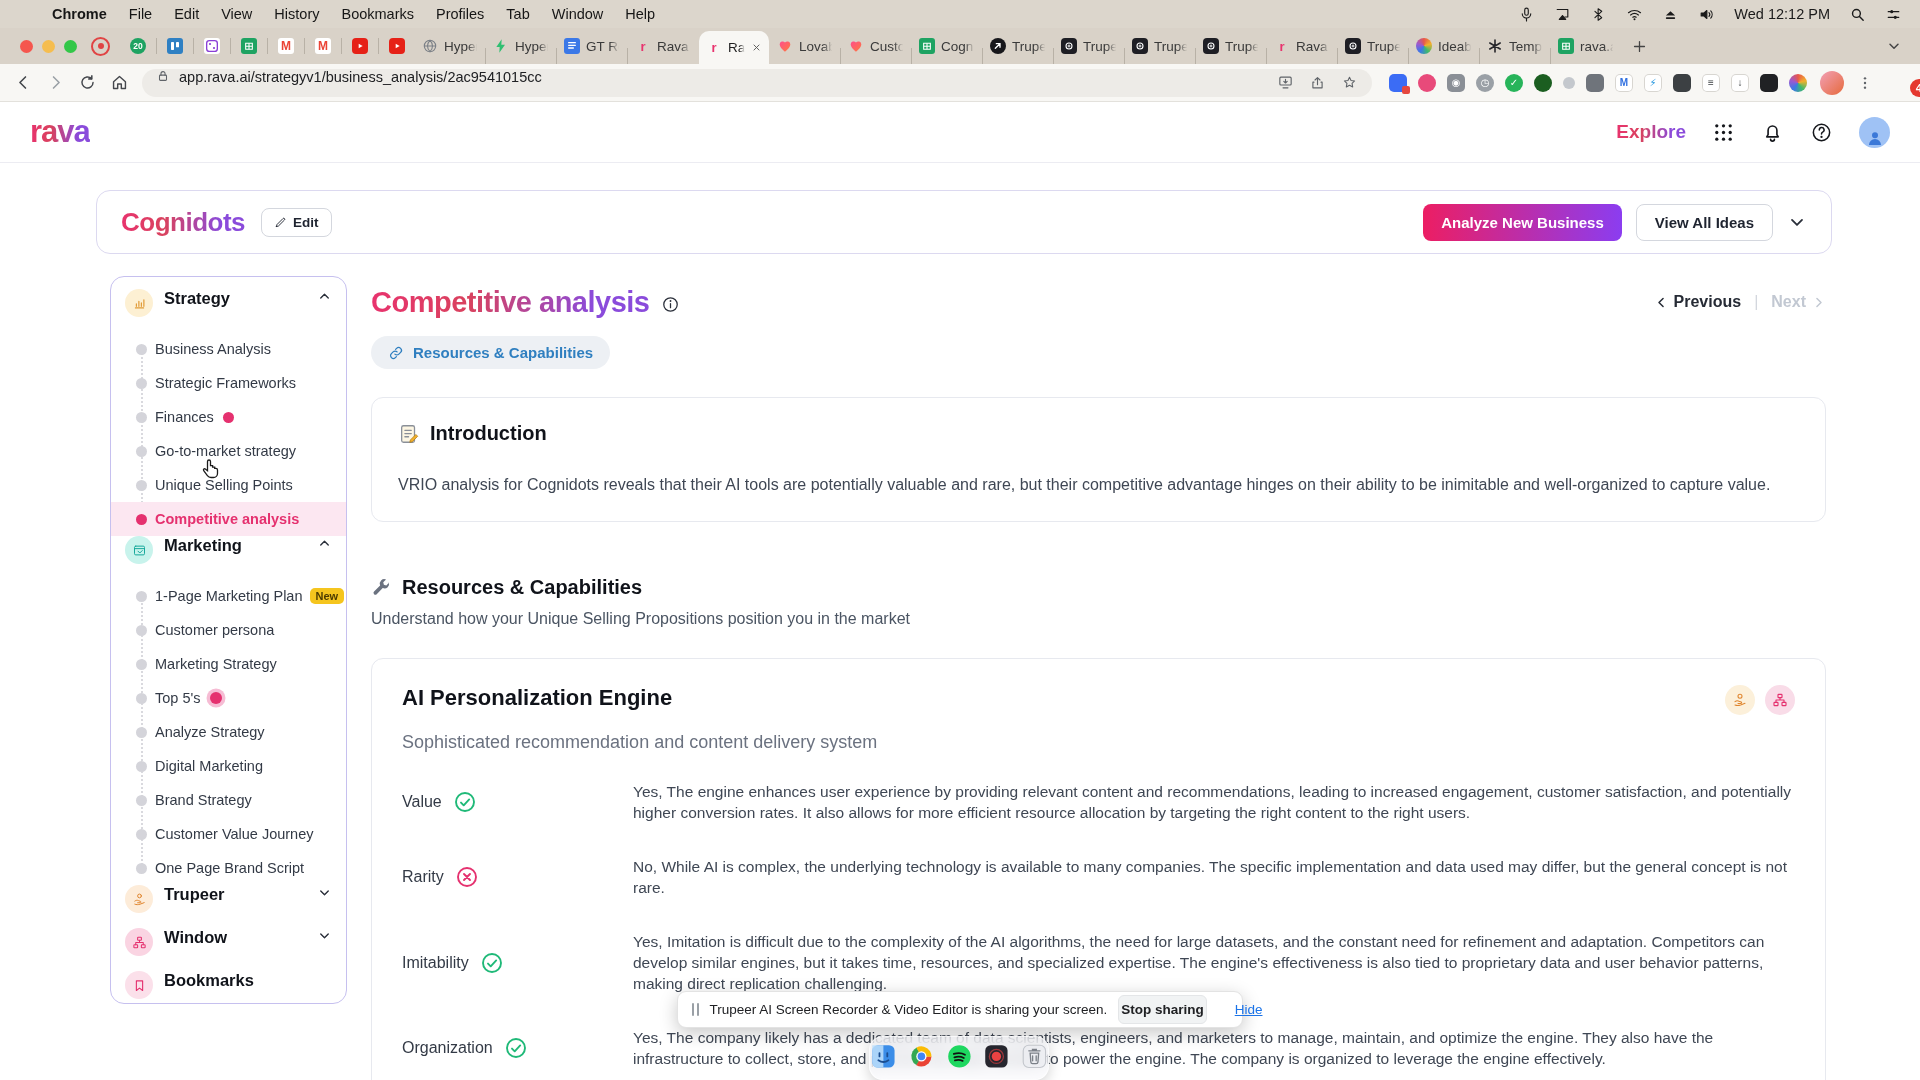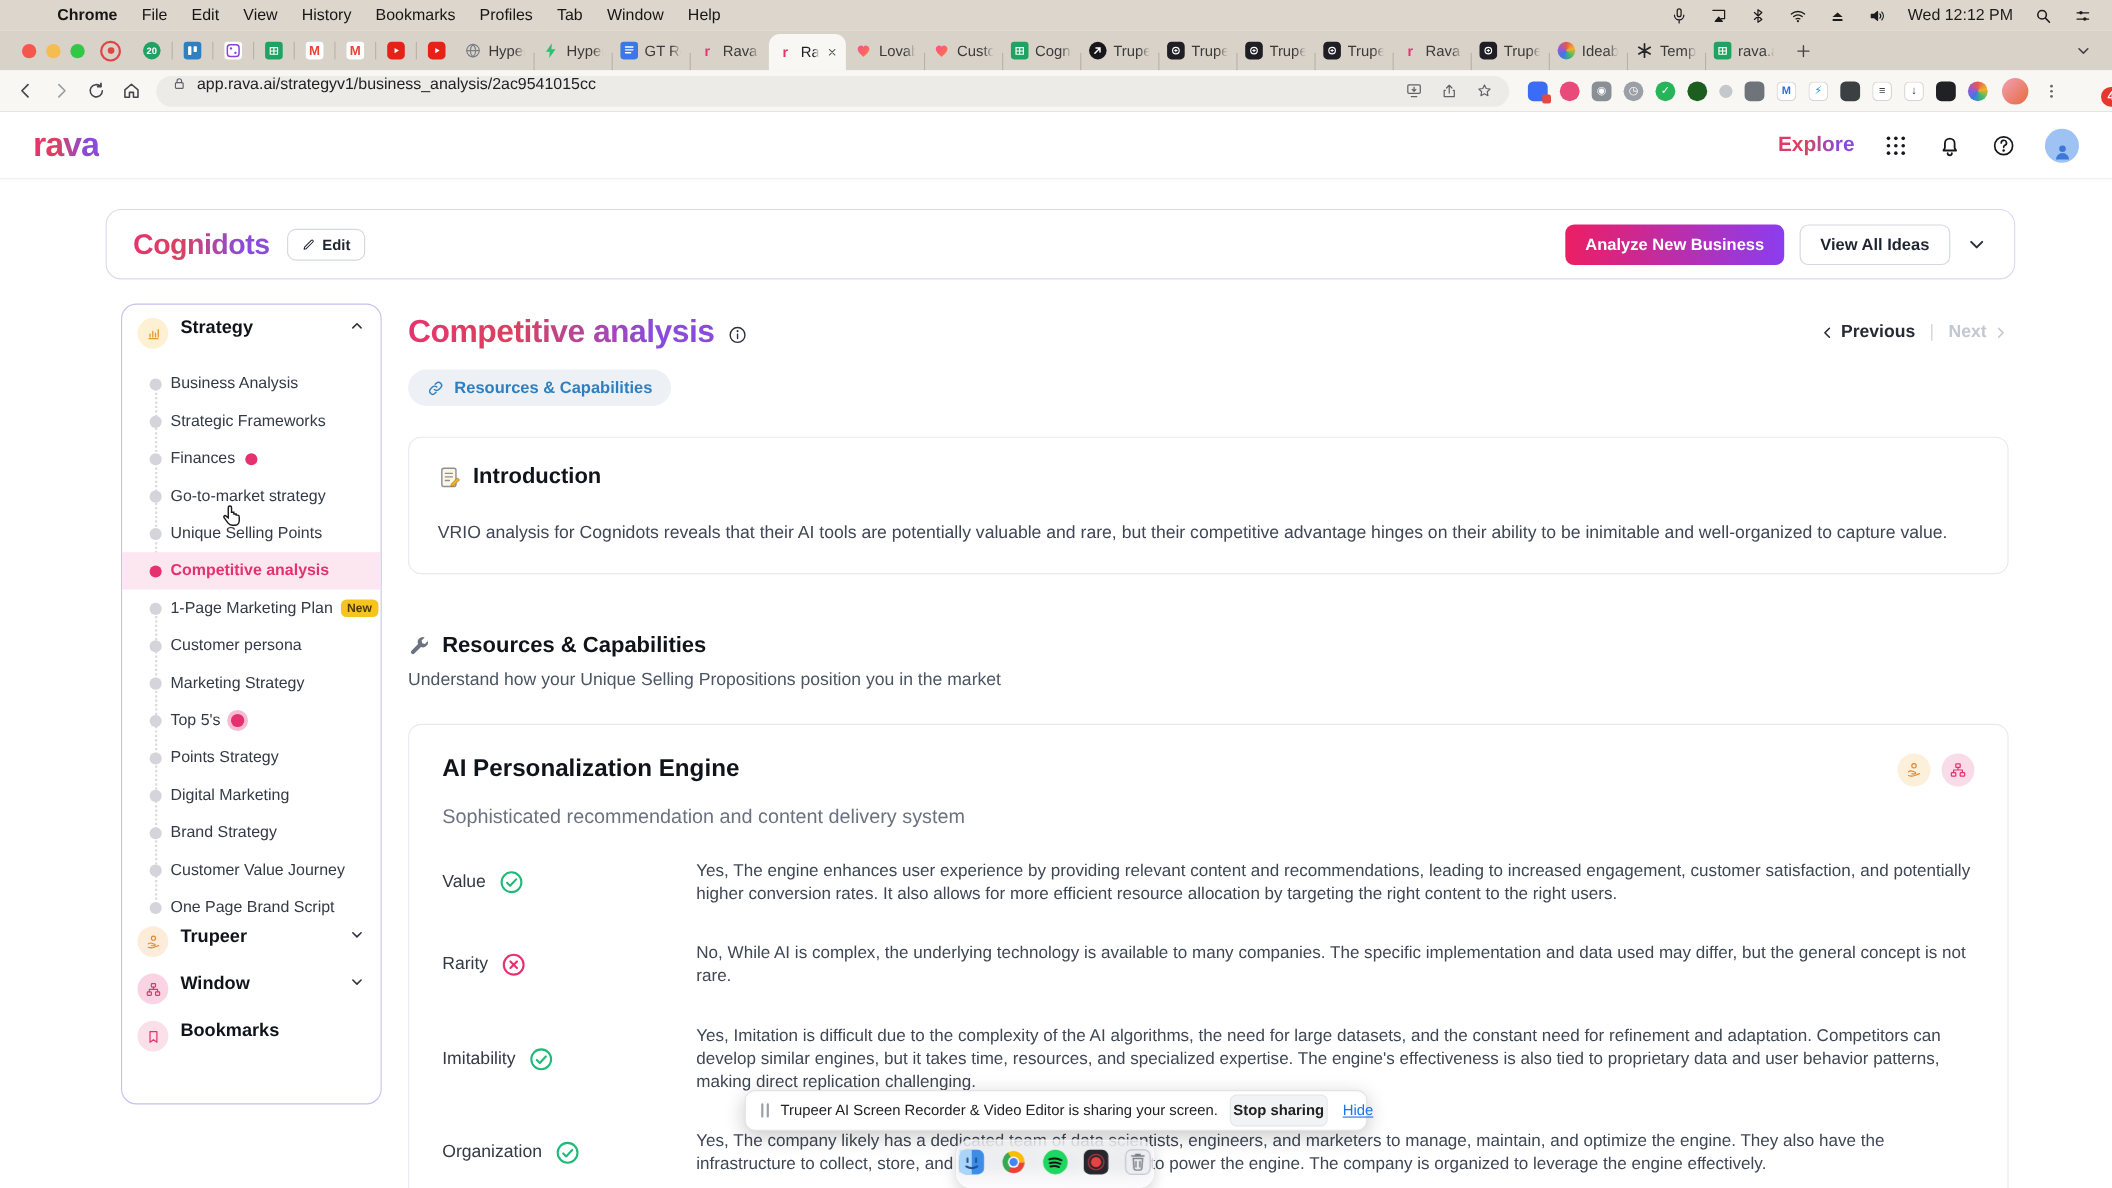--- a/index.html
+++ b/index.html
@@ -134,21 +134,21 @@
   .vlabel svg{width:24px;height:24px}
   .vtext{flex:1;font-size:15.5px;color:#3f4754;line-height:21px}
   
   .toast{position:absolute;left:677px;top:991px;width:566px;height:37px;background:#fff;border:1px solid #e3e3e3;
          border-radius:9px;box-shadow:0 5px 18px rgba(0,0,0,.22);display:flex;align-items:center;
          padding:0 14px;box-sizing:border-box;gap:11px;z-index:60}
   .grip{display:flex;gap:2.5px}
   .grip i{width:2px;height:13px;background:#9aa0a6;border-radius:1px}
   .toast .tmsg{font-size:13.5px;color:#202124;white-space:nowrap}
   .stopbtn{background:#f1f3f4;border:1px solid #e4e6e8;border-radius:6px;padding:6px 2px;font-size:13.5px;font-weight:700;color:#202124;white-space:nowrap}
-  .hidelink{color:#1a73e8;font-size:13.5px;text-decoration:underline;margin-left:3px}
+  .hidelink{color:#1a73e8;font-size:13.5px;text-decoration:underline;margin-left:17px}
   
   .dock{position:absolute;left:869px;top:1036px;width:178px;height:42px;background:rgba(248,248,252,.55);
         border:1px solid rgba(255,255,255,.65);border-radius:14px;backdrop-filter:blur(8px);
         box-shadow:0 4px 14px rgba(0,0,0,.18);display:flex;align-items:center;justify-content:center;gap:11px;z-index:70}
   .dock .dicon{width:30px;height:30px}
   
   .cursor{position:absolute;left:198px;top:458px;width:24px;height:24px;z-index:80}
 </style>
 </head>
 <body>
@@ -654,20 +654,34 @@
         </div>
         <div class="sitem">
           <span class="dot"></span>
           <span>Unique Selling Points</span>
         </div>
         <div class="sitem active">
           <span class="dot"></span>
           <span>Competitive analysis</span>
         </div>
       </div>
+      <div class="sec-head">
+        <span class="sec-ic" style="background: rgb(200, 243, 236); color: rgb(22, 168, 155);">
+          <svg viewBox="0 0 24 24" width="100%" height="100%" fill="none" stroke="currentColor" stroke-width="1.6" stroke-linecap="round" stroke-linejoin="round">
+            <rect x="4" y="5" width="16" height="14" rx="2"></rect>
+            <path d="M4 9h16M9.5 13l3 3 4-4"></path>
+          </svg>
+        </span>
+        <span class="sec-label">Marketing</span>
+        <span class="sec-caret">
+          <svg viewBox="0 0 24 24" width="100%" height="100%" fill="none" stroke="currentColor" stroke-width="2.2" stroke-linecap="round" stroke-linejoin="round">
+            <path d="M6 14.5l6-6 6 6"></path>
+          </svg>
+        </span>
+      </div>
       <div class="items">
         <span class="conn" style="top: 17px; height: 272px;"></span>
         <div class="sitem">
           <span class="dot"></span>
           <span>1-Page Marketing Plan</span>
           <span class="newbadge">New</span>
         </div>
         <div class="sitem">
           <span class="dot"></span>
           <span>Customer persona</span>
@@ -676,21 +690,21 @@
           <span class="dot"></span>
           <span>Marketing Strategy</span>
         </div>
         <div class="sitem">
           <span class="dot"></span>
           <span>Top 5's</span>
           <span class="ringdot"></span>
         </div>
         <div class="sitem">
           <span class="dot"></span>
-          <span>Points Strategy</span>
+          <span>Analyze Strategy</span>
         </div>
         <div class="sitem">
           <span class="dot"></span>
           <span>Digital Marketing</span>
         </div>
         <div class="sitem">
           <span class="dot"></span>
           <span>Brand Strategy</span>
         </div>
         <div class="sitem">

